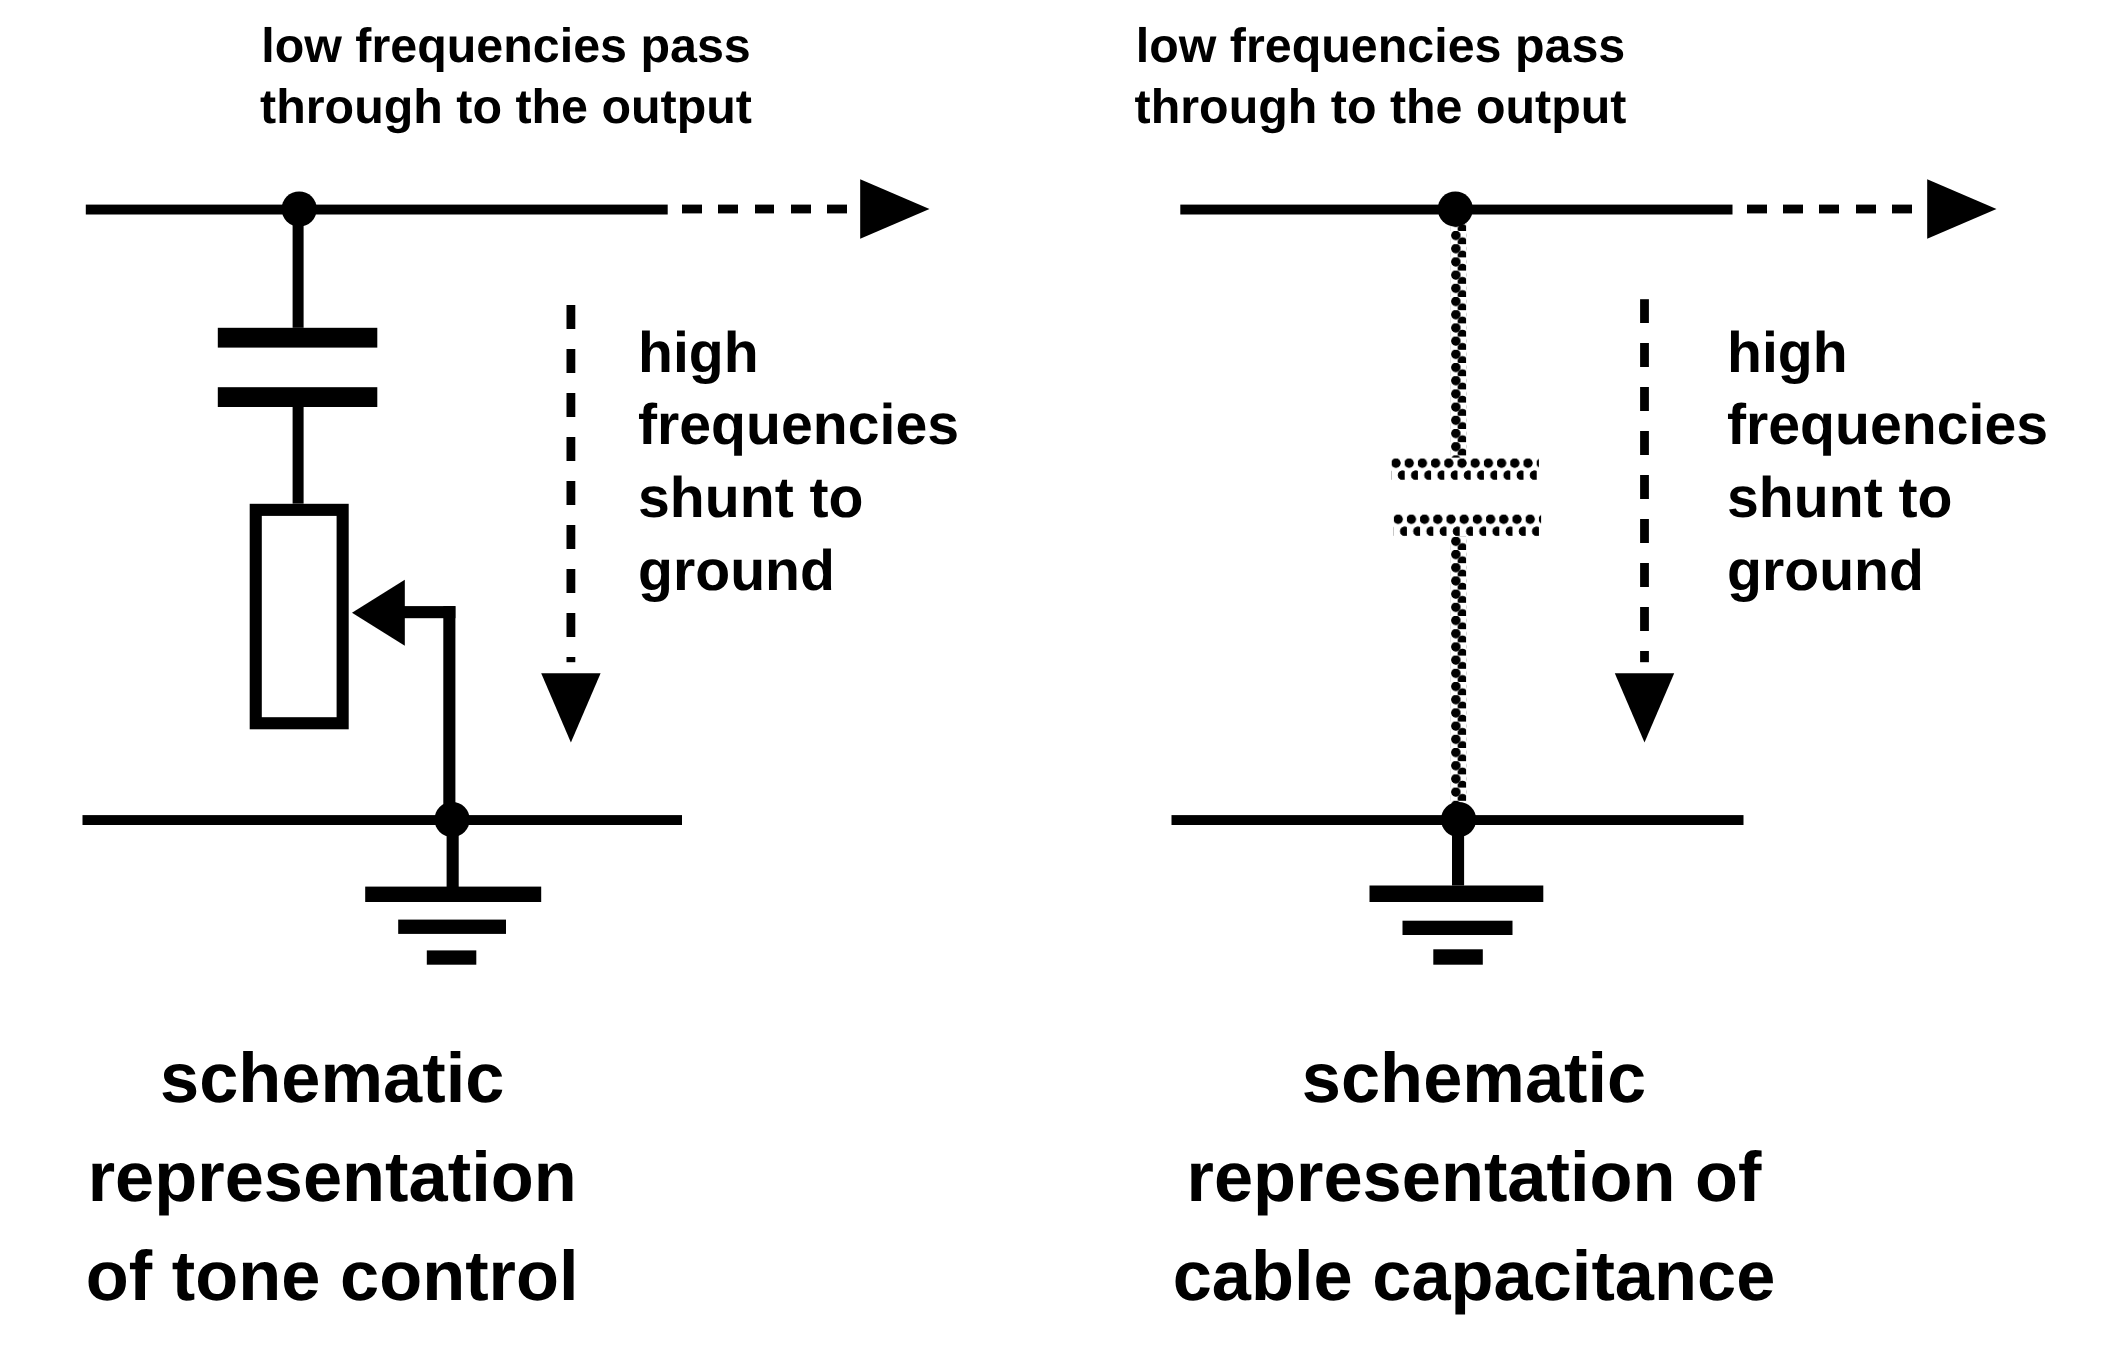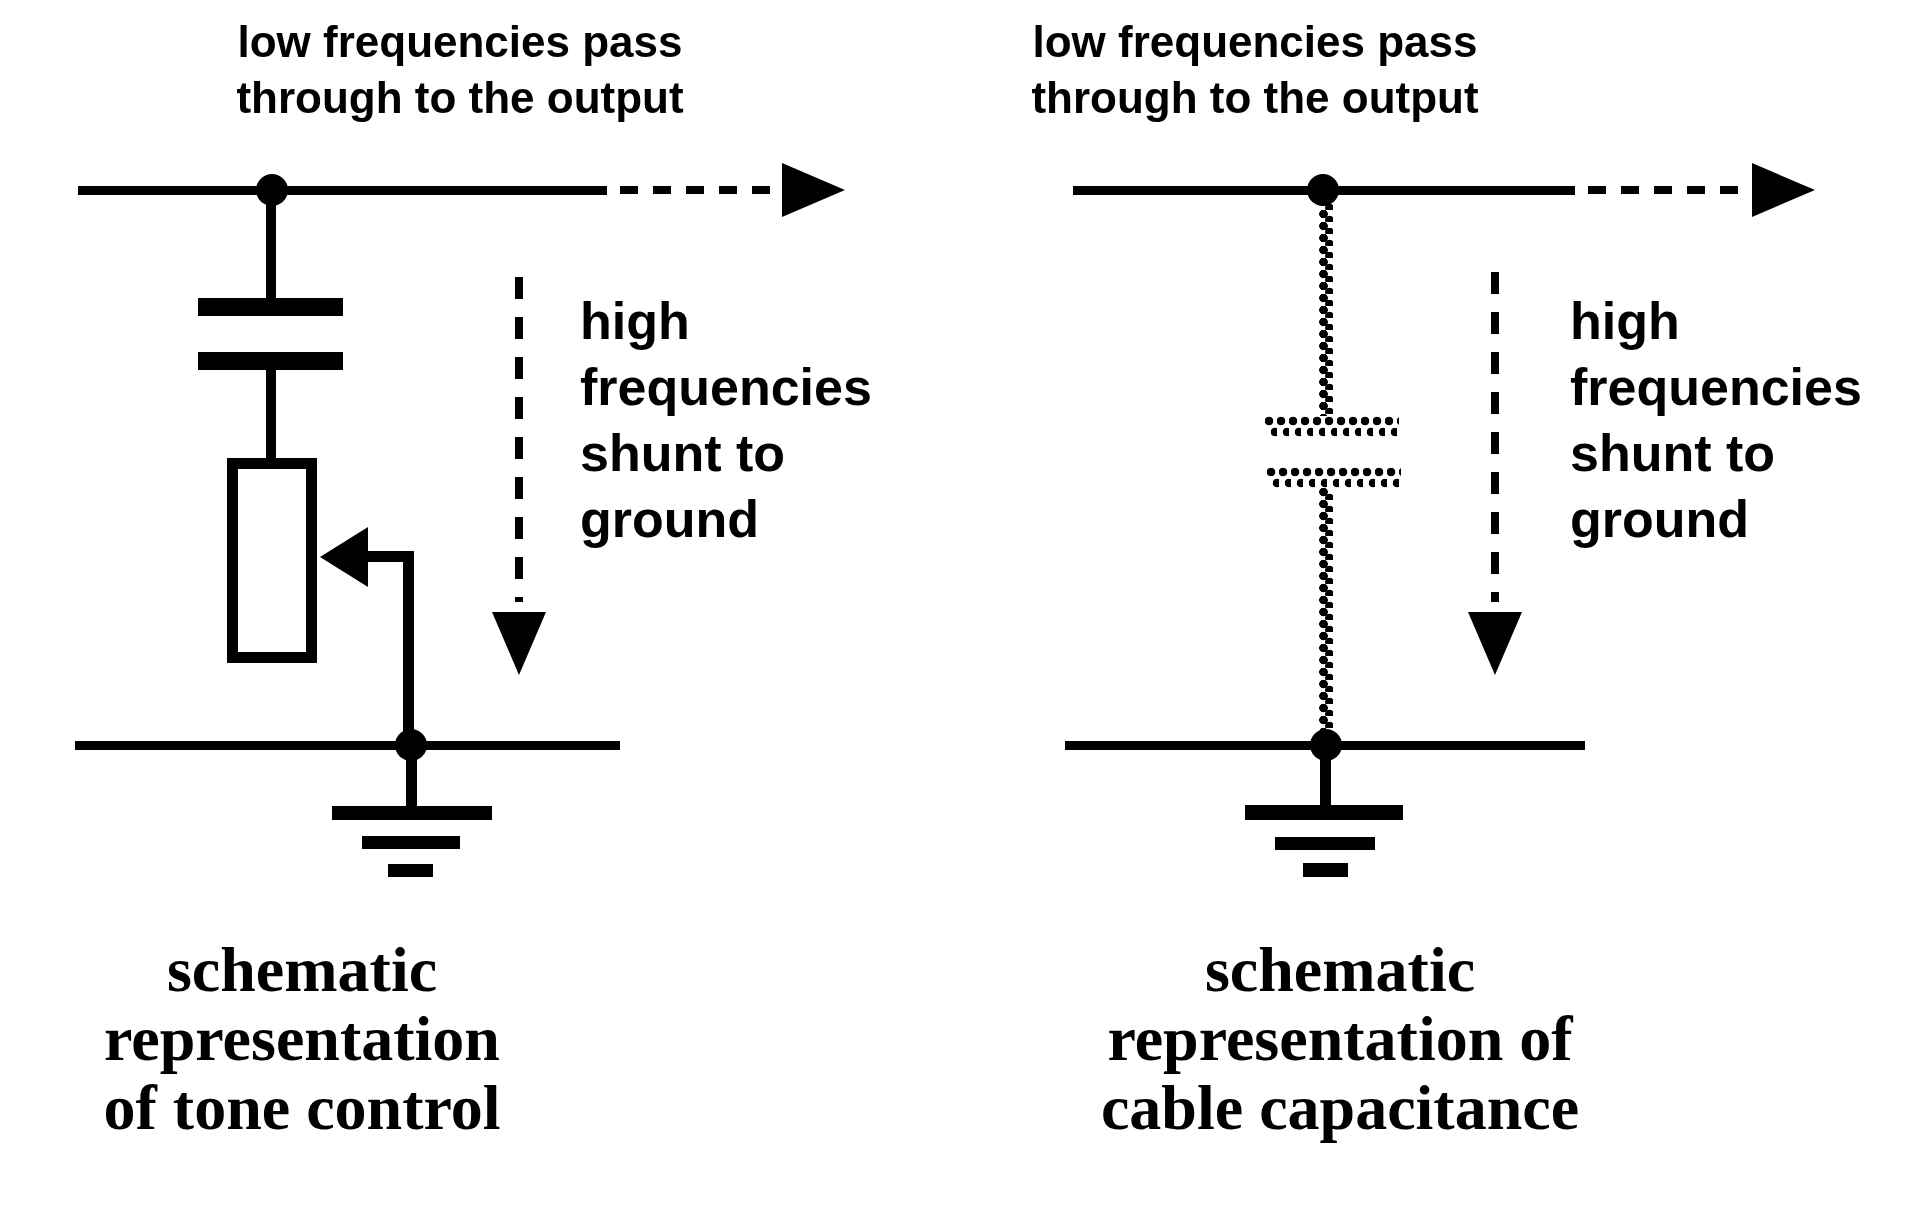--- a/index.html
+++ b/index.html
@@ -63,21 +63,21 @@
     background-size: 12px 21px;
   }
 
   
   .gbar { background: var(--ink); }
 
   
   .txt { white-space: pre-line; font-weight: bold; color: var(--ink); }
   .top-label { font-size: 44px; line-height: 56px; text-align: center; }
   .side-label { font-size: 52px; line-height: 66px; text-align: left; }
-  .caption { font-size: 64px; line-height: 69px; text-align: center; font-family: Liberation Serif, serif; }
+  .caption { font-size: 64px; line-height: 90px; text-align: center; }
 </style>
 </head>
 <body>
 
 <div id="canvas">
 
   <div>
 
     <div class="abs txt top-label" style="left:185px; top:14px; width:550px;">low frequencies pass
 through to the output</div>

